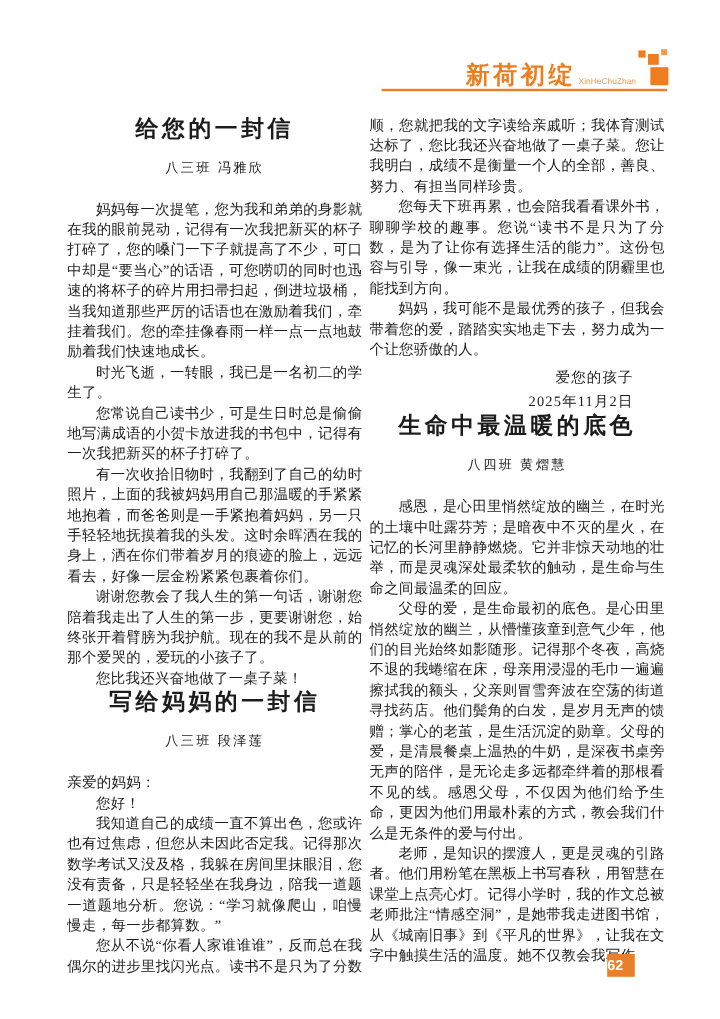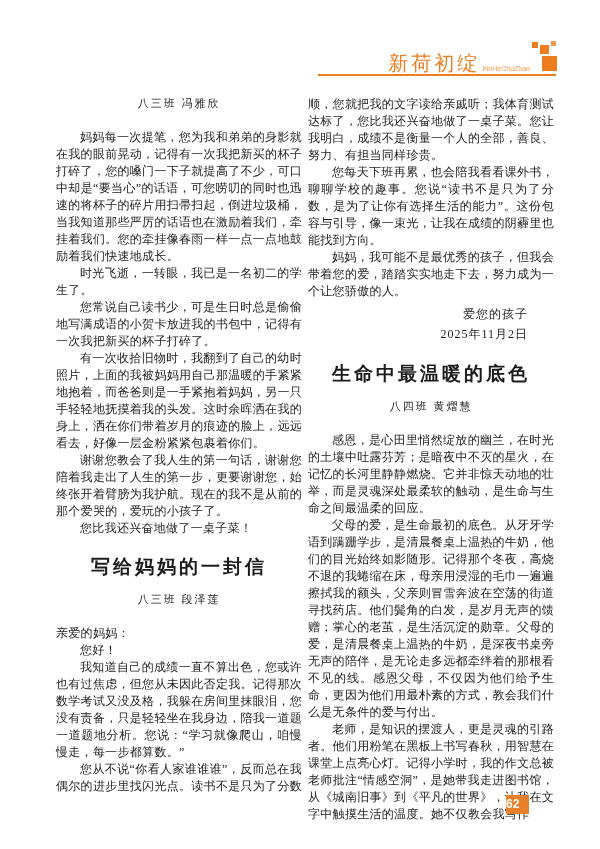--- a/index.html
+++ b/index.html
@@ -26,21 +26,21 @@
   .header-inner {
     position: absolute;
     bottom: 1px;
     right: 26px;
     display: flex;
     align-items: flex-end;
     white-space: nowrap;
   }
   .logo-cn {
     font-size: 20px;
-    font-weight: normal;
+    font-weight: bold;
     color: #ed7d1f;
     letter-spacing: 3px;
     line-height: 20px;
   }
   .logo-en {
     font-size: 7px;
     color: #f09a4a;
     margin-left: 2px;
     line-height: 9px;
     font-family: "Liberation Sans", sans-serif;
@@ -75,21 +75,21 @@
   }
   .body p {
     font-size: 12px;
     line-height: 17px;
     margin: 0;
     text-align: justify;
     text-indent: 2em;
     letter-spacing: 0.3px;
   }
   .body p.no-indent { text-indent: 0; }
-  .spacer-title { margin-top: 18px; }
+  .spacer-title { }
 
   .sign-block {
     margin-top: 4px;
     text-align: right;
     padding-right: 26px;
     font-size: 12px;
     line-height: 20px;
   }
   .sign-block div { letter-spacing: 1px; }
 
@@ -121,20 +121,21 @@
     </div>
     <svg class="logo-blocks" viewBox="0 0 30 34" xmlns="http://www.w3.org/2000/svg">
       <rect x="2" y="2" width="6" height="6" fill="#ed7d1f"></rect>
       <rect x="10" y="5" width="9" height="9" fill="#ed7d1f"></rect>
       <rect x="21" y="1" width="5" height="5" fill="#f09a4a"></rect>
       <rect x="12" y="16" width="15" height="15" fill="#ed7d1f"></rect>
     </svg>
   </div>
 
   <div class="col col-left">
+    <h1 class="article-title">给您的一封信</h1>
     <div class="article-author">八三班  冯雅欣</div>
     <div class="body">
       <p>妈妈每一次提笔，您为我和弟弟的身影就在我的眼前晃动，记得有一次我把新买的杯子打碎了，您的嗓门一下子就提高了不少，可口中却是“要当心”的话语，可您唠叨的同时也迅速的将杯子的碎片用扫帚扫起，倒进垃圾桶，当我知道那些严厉的话语也在激励着我们，牵挂着我们。您的牵挂像春雨一样一点一点地鼓励着我们快速地成长。</p>
       <p>时光飞逝，一转眼，我已是一名初二的学生了。</p>
       <p>您常说自己读书少，可是生日时总是偷偷地写满成语的小贺卡放进我的书包中，记得有一次我把新买的杯子打碎了。</p>
       <p>有一次收拾旧物时，我翻到了自己的幼时照片，上面的我被妈妈用自己那温暖的手紧紧地抱着，而爸爸则是一手紧抱着妈妈，另一只手轻轻地抚摸着我的头发。这时余晖洒在我的身上，洒在你们带着岁月的痕迹的脸上，远远看去，好像一层金粉紧紧包裹着你们。</p>
       <p>谢谢您教会了我人生的第一句话，谢谢您陪着我走出了人生的第一步，更要谢谢您，始终张开着臂膀为我护航。现在的我不是从前的那个爱哭的，爱玩的小孩子了。</p>
       <p>您比我还兴奋地做了一桌子菜！</p>
     </div>
 
@@ -156,20 +157,20 @@
     </div>
     <div class="sign-block">
       <div>爱您的孩子</div>
       <div>2025年11月2日</div>
     </div>
 
     <h1 class="article-title spacer-title">生命中最温暖的底色</h1>
     <div class="article-author">八四班  黄熠慧</div>
     <div class="body">
       <p>感恩，是心田里悄然绽放的幽兰，在时光的土壤中吐露芬芳；是暗夜中不灭的星火，在记忆的长河里静静燃烧。它并非惊天动地的壮举，而是灵魂深处最柔软的触动，是生命与生命之间最温柔的回应。</p>
-      <p>父母的爱，是生命最初的底色。从牙牙学语到蹒跚学步，是清晨餐桌上温热的牛奶，他们的目光始终如影随形。记得那个冬夜，高烧不退的我蜷缩在床，母亲用浸湿的毛巾一遍遍擦拭我的额头，父亲则冒雪奔波在空荡的街道寻找药店。他们鬓角的白发，是岁月无声的馈赠；掌心的老茧，是生活沉淀的勋章。父母的爱，是清晨餐桌上温热的牛奶，是深夜书桌旁无声的陪伴，是无论走多远都牵绊着的那根看不见的线。感恩父母，不仅因为他们给予生命，更因为他们用最朴素的方式，教会我们什么是无条件的爱与付出。</p>
+      <p>父母的爱，是生命最初的底色。是心田里悄然绽放的幽兰，从懵懂孩童到意气少年，他们的目光始终如影随形。记得那个冬夜，高烧不退的我蜷缩在床，母亲用浸湿的毛巾一遍遍擦拭我的额头，父亲则冒雪奔波在空荡的街道寻找药店。他们鬓角的白发，是岁月无声的馈赠；掌心的老茧，是生活沉淀的勋章。父母的爱，是清晨餐桌上温热的牛奶，是深夜书桌旁无声的陪伴，是无论走多远都牵绊着的那根看不见的线。感恩父母，不仅因为他们给予生命，更因为他们用最朴素的方式，教会我们什么是无条件的爱与付出。</p>
       <p>老师，是知识的摆渡人，更是灵魂的引路者。他们用粉笔在黑板上书写春秋，用智慧在课堂上点亮心灯。记得小学时，我的作文总被老师批注“情感空洞”，是她带我走进图书馆，从《城南旧事》到《平凡的世界》，让我在文字中触摸生活的温度。她不仅教会我写作</p>
     </div>
   </div>
 
   <div class="page-num">62</div>
 
 </div>
 
 </body></html>

